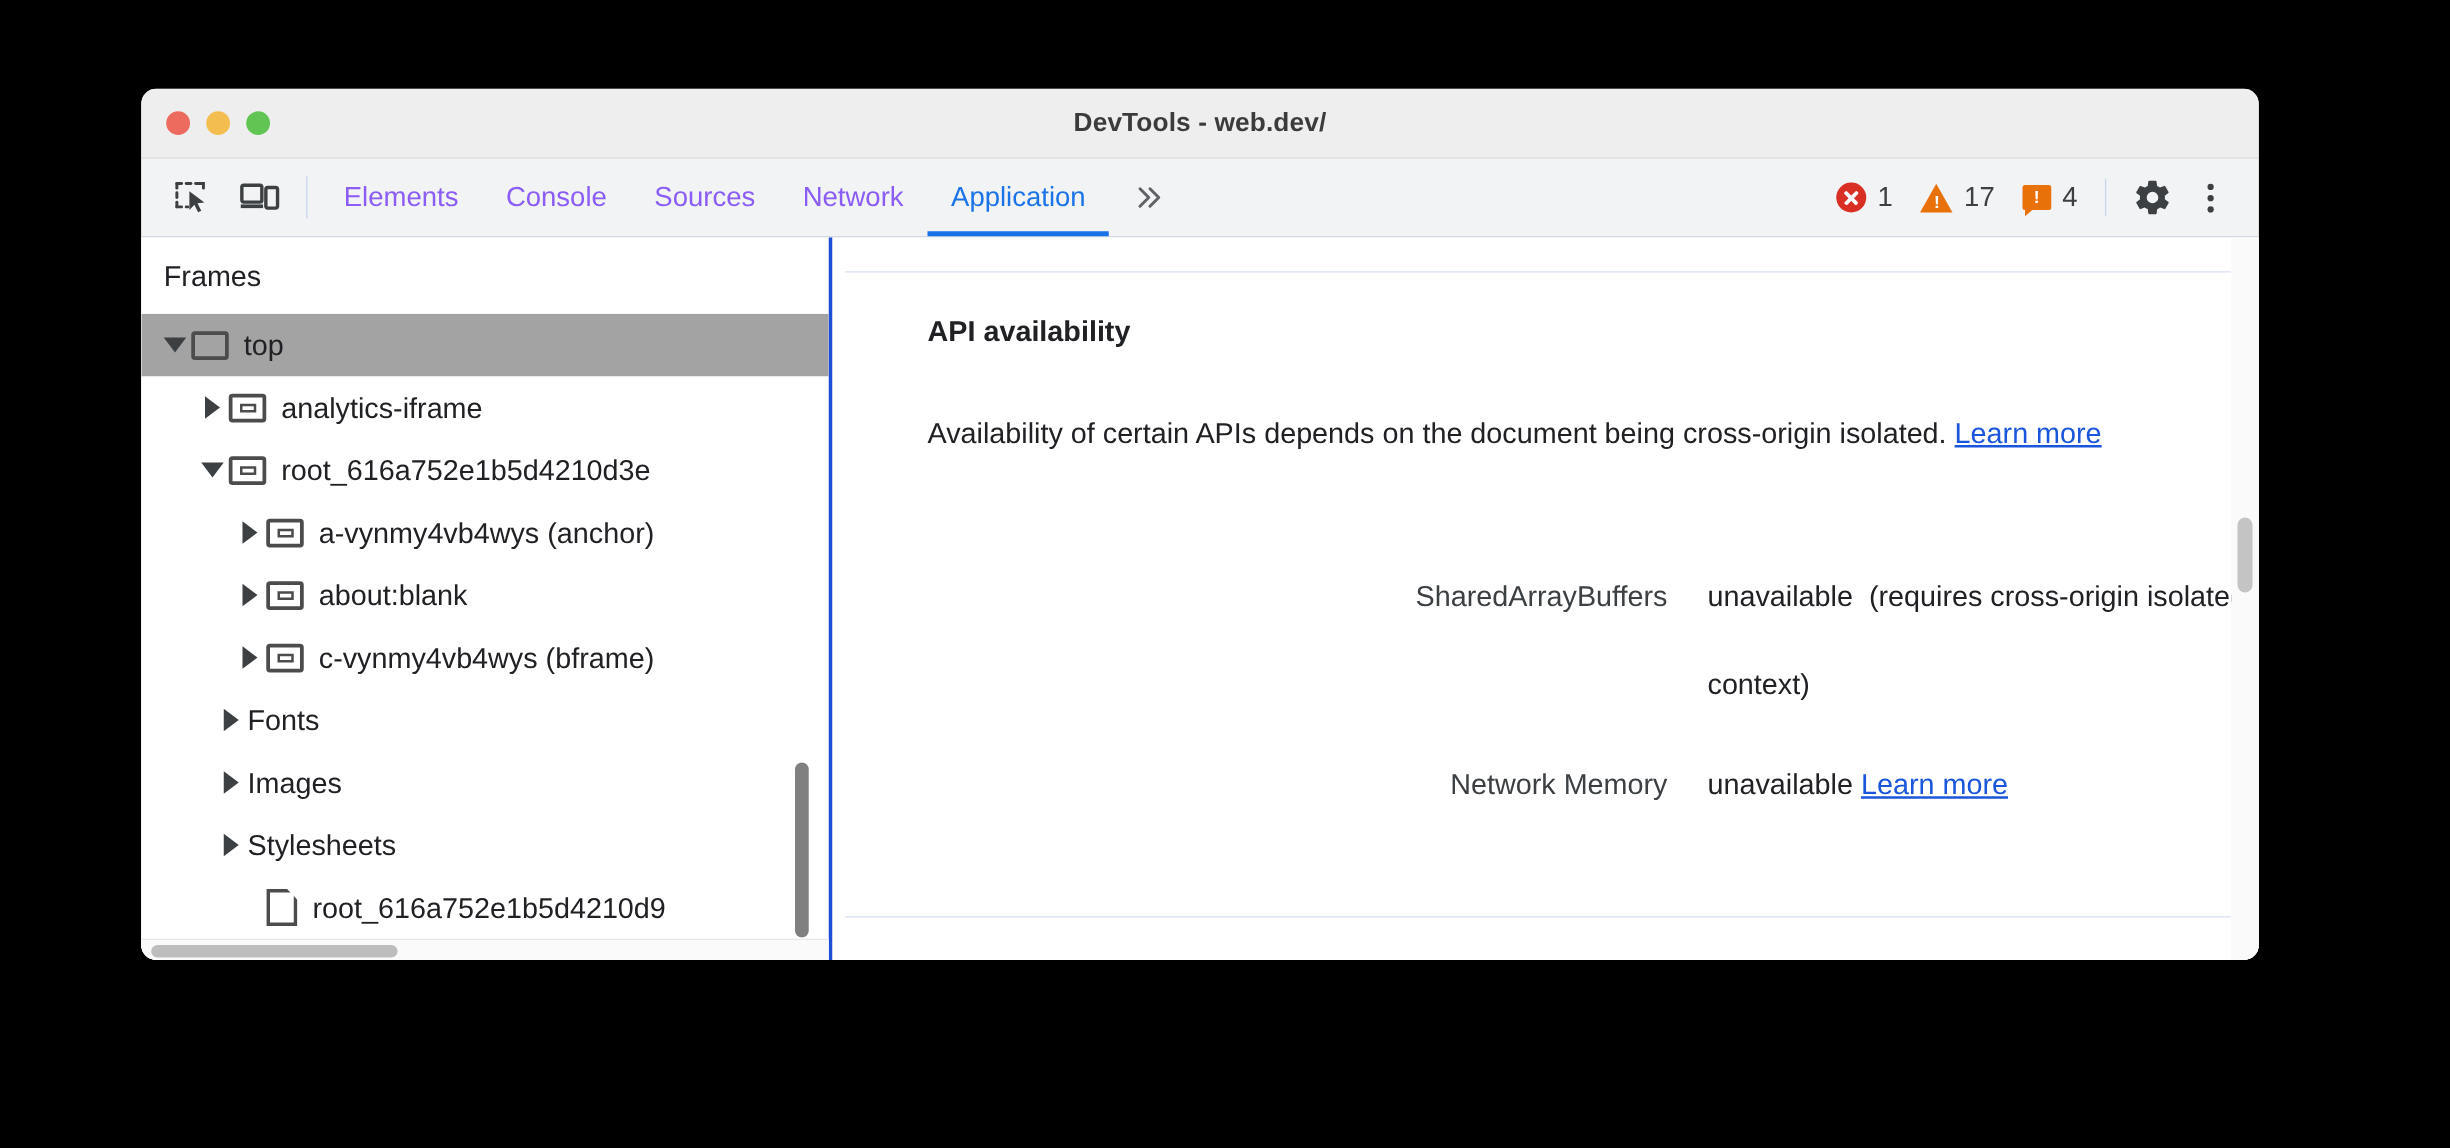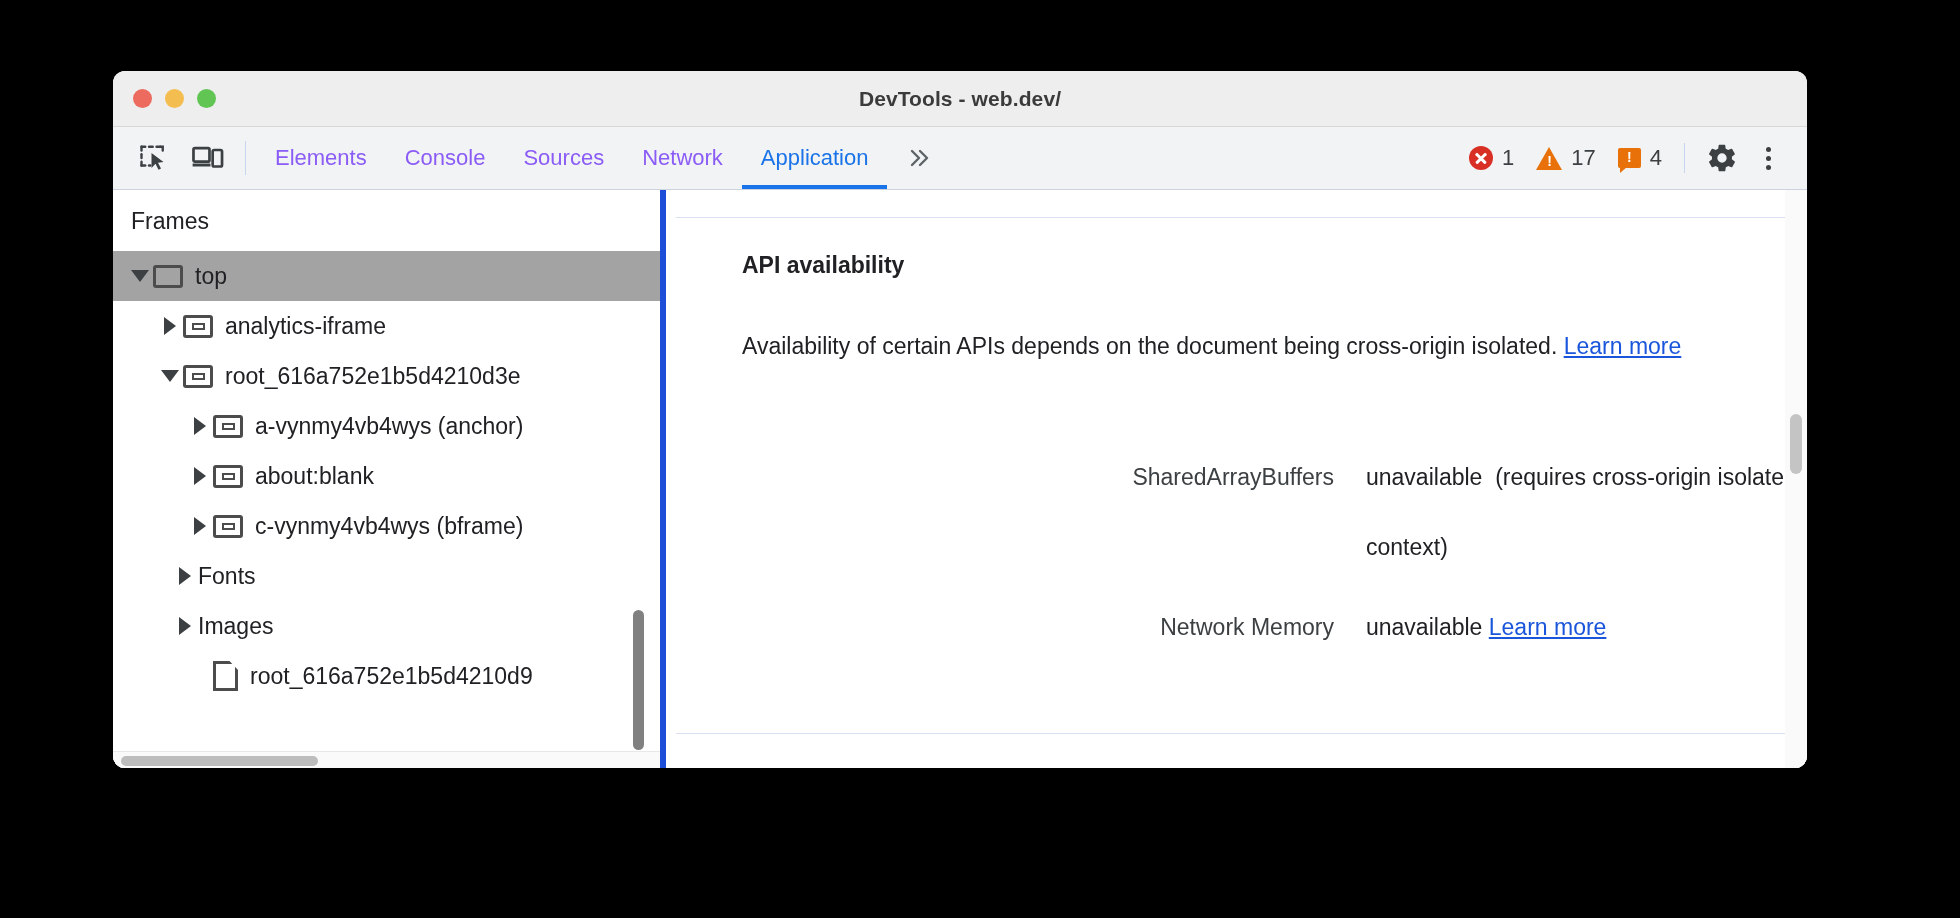--- a/index.html
+++ b/index.html
@@ -120,21 +120,21 @@
   .kebab { display: flex; flex-direction: column; gap: 4px; }
   .kebab i { width: 5px; height: 5px; border-radius: 50%; background: #3c4043; display: block; }
 
   
   .dt-body { flex: 1; display: flex; min-height: 0; background: #fff; }
 
   
   .sidebar {
     width: 553px; flex: 0 0 553px;
     display: flex; flex-direction: column;
-    border-right: 6px solid #1d4ed8;
+    border-right: 3px solid #1d4ed8;
     background: #fff;
     position: relative;
     min-height: 0;
   }
   .sb-header {
     font-size: 23px; color: #202124; padding: 18px 0 16px 18px;
     flex: 0 0 auto;
   }
   .tree {
     flex: 1; overflow: hidden; position: relative; min-height: 0;
@@ -374,20 +374,26 @@
             <span class="tw">
               <span class="tri-r"></span>
             </span>
             <span class="lbl">Fonts</span>
           </div>
           <div class="tree-row" style="padding-left: 59px;">
             <span class="tw">
               <span class="tri-r"></span>
             </span>
             <span class="lbl">Images</span>
+          </div>
+          <div class="tree-row" style="padding-left: 59px;">
+            <span class="tw">
+              <span class="tri-r"></span>
+            </span>
+            <span class="lbl">Stylesheets</span>
           </div>
           <div class="tree-row" style="padding-left: 74px;">
             <span class="tw"></span>
             <span class="doc-ico"></span>
             <span class="lbl">root_616a752e1b5d4210d9</span>
           </div>
         </div>
       <div class="sb-vscroll" style="top:420px;height:140px;"></div>
       <div class="sb-hscroll-track">
         <div class="sb-hscroll"></div>

